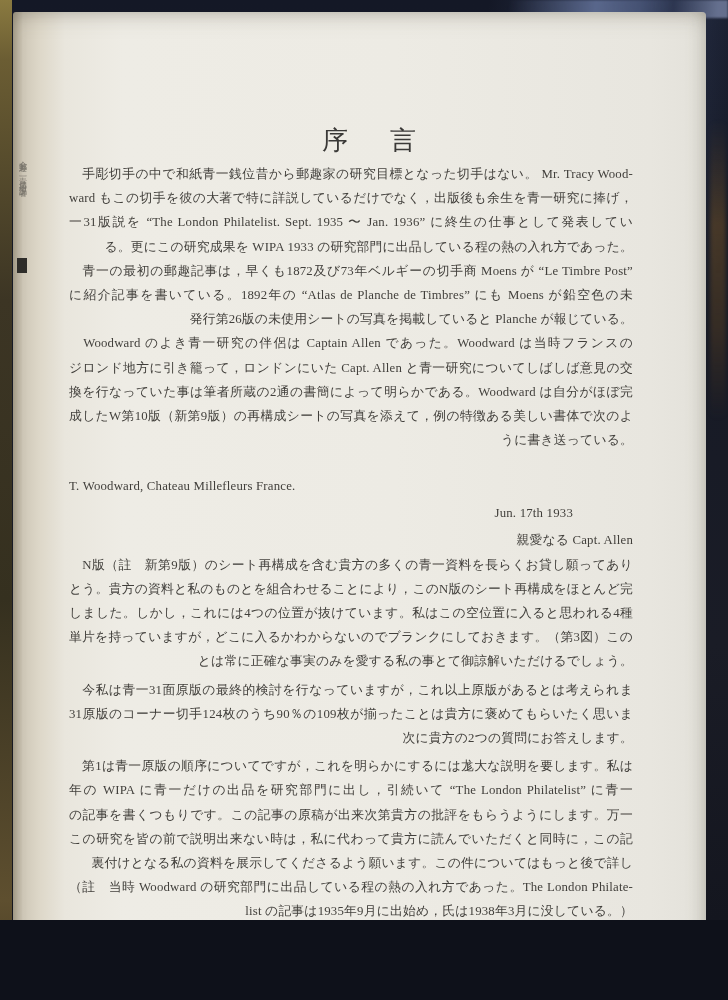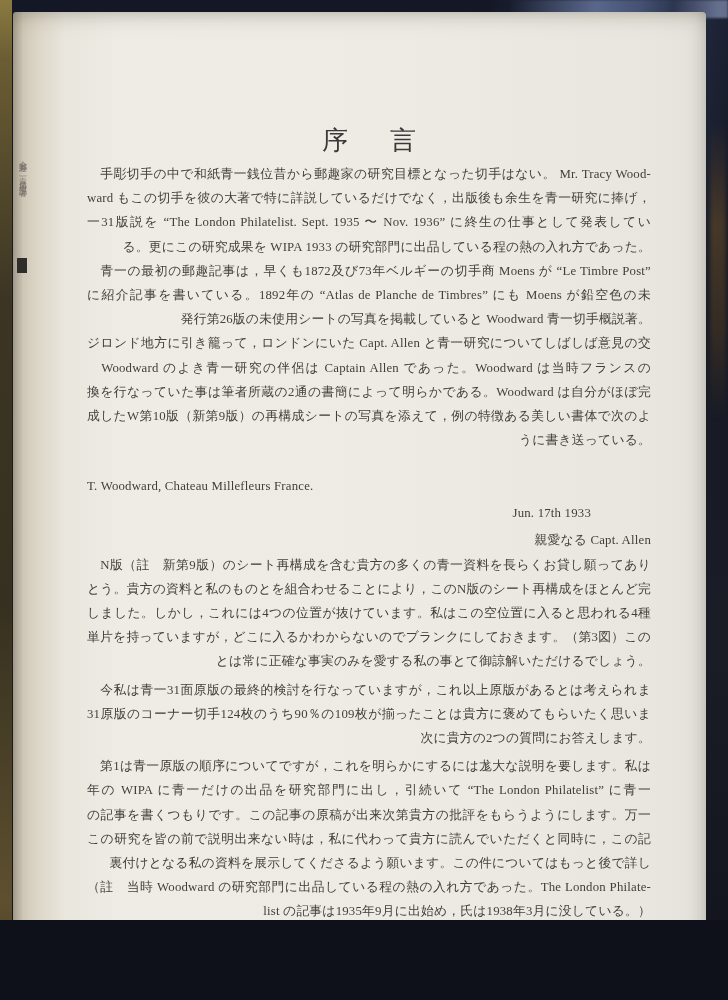--- a/index.html
+++ b/index.html
@@ -45,21 +45,21 @@
   }
   .spine-mark{
     position:absolute;left:4px;top:246px;width:10px;height:15px;background:#2e2d2a;
   }
   .page-title{
     position:absolute;left:74px;top:94px;width:564px;
     text-align:center;font-size:26px;font-weight:500;color:#3a3937;
     letter-spacing:8px;padding-left:8px;box-sizing:border-box;
   }
   .text-block{
-    position:absolute;left:74px;top:150px;width:564px;
+    position:absolute;left:56px;top:150px;width:564px;
     font-size:12.8px;color:#413f3b;letter-spacing:.2px;
   }
   .line{height:24.2px;line-height:24.2px;overflow:hidden;}
   .line.j{text-align:justify;text-align-last:justify;}
   .line.l{text-align:right;}
   .line.r1{text-align:left;padding-right:12px;}
   .line.r2{text-align:right;padding-right:60px;height:30px;line-height:30px;}
   .line.sp{height:22px;}
   .line.sp4{height:4px;}
   .page-number{
@@ -78,27 +78,27 @@
 
   <div class="page">
     <div class="spine-label">全郵趣　青一切手概説著</div>
     <div class="spine-mark"></div>
 
     <h1 class="page-title">序　言</h1>
 
     <div class="text-block">
         <div class="line j">　手彫切手の中で和紙青一銭位昔から郵趣家の研究目標となった切手はない。 Mr. Tracy Wood-</div>
         <div class="line j">ward もこの切手を彼の大著で特に詳説しているだけでなく，出版後も余生を青一研究に捧げ，青</div>
-        <div class="line j">一31版説を “The London Philatelist. Sept. 1935 〜 Nov. 1936” に終生の仕事として発表してい</div>
+        <div class="line j">一31版説を “The London Philatelist. Sept. 1935 〜 Jan. 1936” に終生の仕事として発表してい</div>
         <div class="line l">る。更にこの研究成果を WIPA 1933 の研究部門に出品している程の熱の入れ方であった。</div>
         <div class="line j">　青一の最初の郵趣記事は，早くも1872及び73年ベルギーの切手商 Moens が “Le Timbre Post”</div>
         <div class="line j">に紹介記事を書いている。1892年の “Atlas de Planche de Timbres” にも Moens が鉛空色の未</div>
-        <div class="line l">発行第26版の未使用シートの写真を掲載していると Woodward 青一切手概説著。</div>
+        <div class="line l">発行第26版の未使用シートの写真を掲載していると Planche が報じている。</div>
+        <div class="line j">　Woodward のよき青一研究の伴侶は Captain Allen であった。Woodward は当時フランスの</div>
         <div class="line j">ジロンド地方に引き籠って，ロンドンにいた Capt. Allen と青一研究についてしばしば意見の交</div>
-        <div class="line j">　Woodward のよき青一研究の伴侶は Captain Allen であった。Woodward は当時フランスの</div>
         <div class="line j">換を行なっていた事は筆者所蔵の2通の書簡によって明らかである。Woodward は自分がほぼ完</div>
         <div class="line j">成したW第10版（新第9版）の再構成シートの写真を添えて，例の特徴ある美しい書体で次のよ</div>
         <div class="line l">うに書き送っている。</div>
         <div class="line sp"></div>
         <div class="line r1">T. Woodward, Chateau Millefleurs France.</div>
         <div class="line r2">Jun. 17th 1933</div>
         <div class="line l">　親愛なる Capt. Allen</div>
         <div class="line j">　N版（註　新第9版）のシート再構成を含む貴方の多くの青一資料を長らくお貸し願ってありが</div>
         <div class="line j">とう。貴方の資料と私のものとを組合わせることにより，このN版のシート再構成をほとんど完了</div>
         <div class="line j">しました。しかし，これには4つの位置が抜けています。私はこの空位置に入ると思われる4種の</div>

